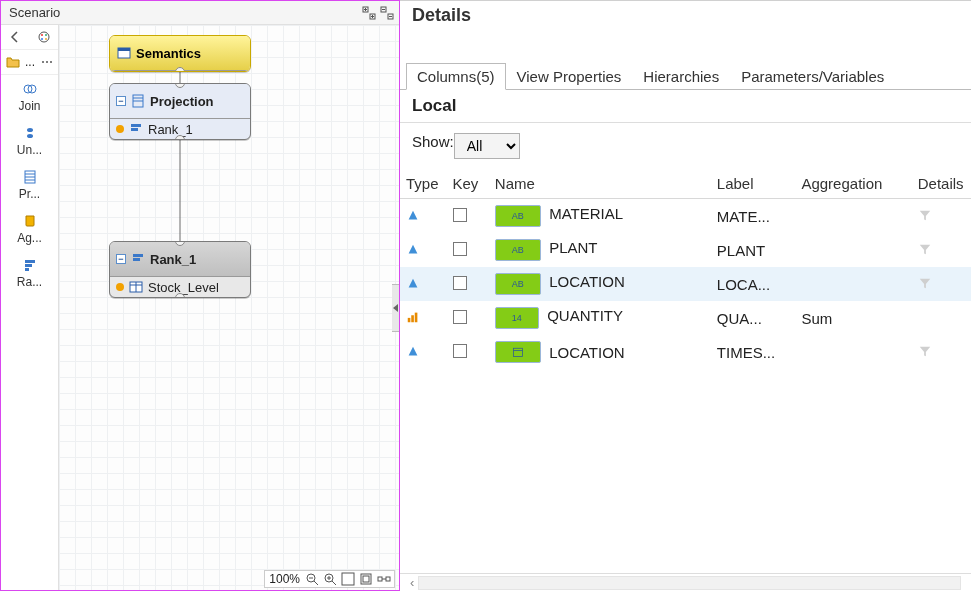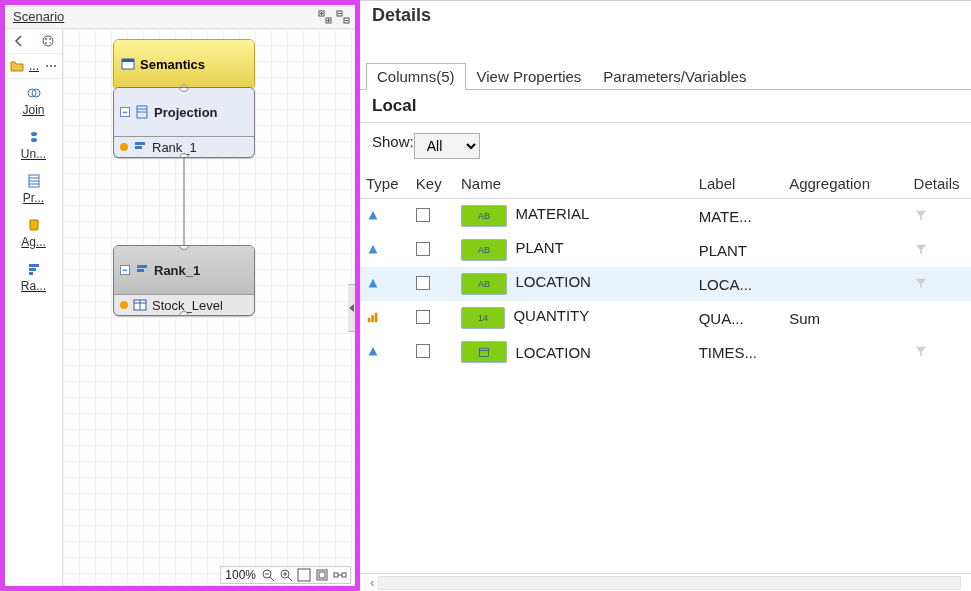--- a/index.html
+++ b/index.html
@@ -1,27 +1,26 @@
 <!DOCTYPE html>
 <html><head>
 <meta charset="utf-8">
 <style>
   * { box-sizing: border-box; }
   html, body { margin: 0; padding: 0; font-family: "Segoe UI", Tahoma, sans-serif; font-size: 13px; color: #222; }
   body { width: 971px; height: 591px; overflow: hidden; background: #fff; display: flex; }
 
   
   .scenario {
-    width: 360px;
+    width: 400px;
     height: 591px;
-    border: 5px solid #d946ef;
+    border: 1px solid #d946ef;
     display: flex;
     flex-direction: column;
     background: #fff;
-    text-decoration: underline;
   }
   .scenario-header {
     height: 24px; line-height: 24px;
     padding: 0 4px 0 8px;
     background: #f5f5f5;
     border-bottom: 1px solid #e0e0e0;
     display: flex; align-items: center; justify-content: space-between;
     font-size: 13px; color: #333;
   }
   .scenario-header .icons { display:flex; gap:2px; }
@@ -69,21 +68,21 @@
     position:absolute;
     border: 1px solid #7a7a7a;
     border-radius: 6px;
     overflow: hidden;
     box-shadow: 0 1px 0 rgba(0,0,0,0.2);
     font-size: 13px;
     user-select: none;
   }
   .node .title {
     display:flex; align-items:center; gap:4px;
-    padding: 16px 6px;
+    padding: 9px 6px;
     font-weight: bold;
     border-bottom: 1px solid #999;
   }
   .node .row {
     display:flex; align-items:center; gap:4px;
     padding: 2px 6px;
   }
   .port {
     position:absolute; width:10px; height:10px; background:#f2f2f2; border:1px solid #888; border-radius:50%; left:50%; transform:translateX(-50%);
   }
@@ -423,20 +422,21 @@
     </div>
   </div>
 </div>
 
 <div class="details">
   <h2>Details</h2>
 
   <div class="tabs">
     <div class="tab active">Columns(5)</div>
     <div class="tab">View Properties</div>
+    <div class="tab">Hierarchies</div>
     <div class="tab">Parameters/Variables</div>
   </div>
 
   <div class="panel">
     <div class="local">Local</div>
     <div class="filterbar">
       <span>Show:</span>
       <select>
         <option>All</option>
       </select>

